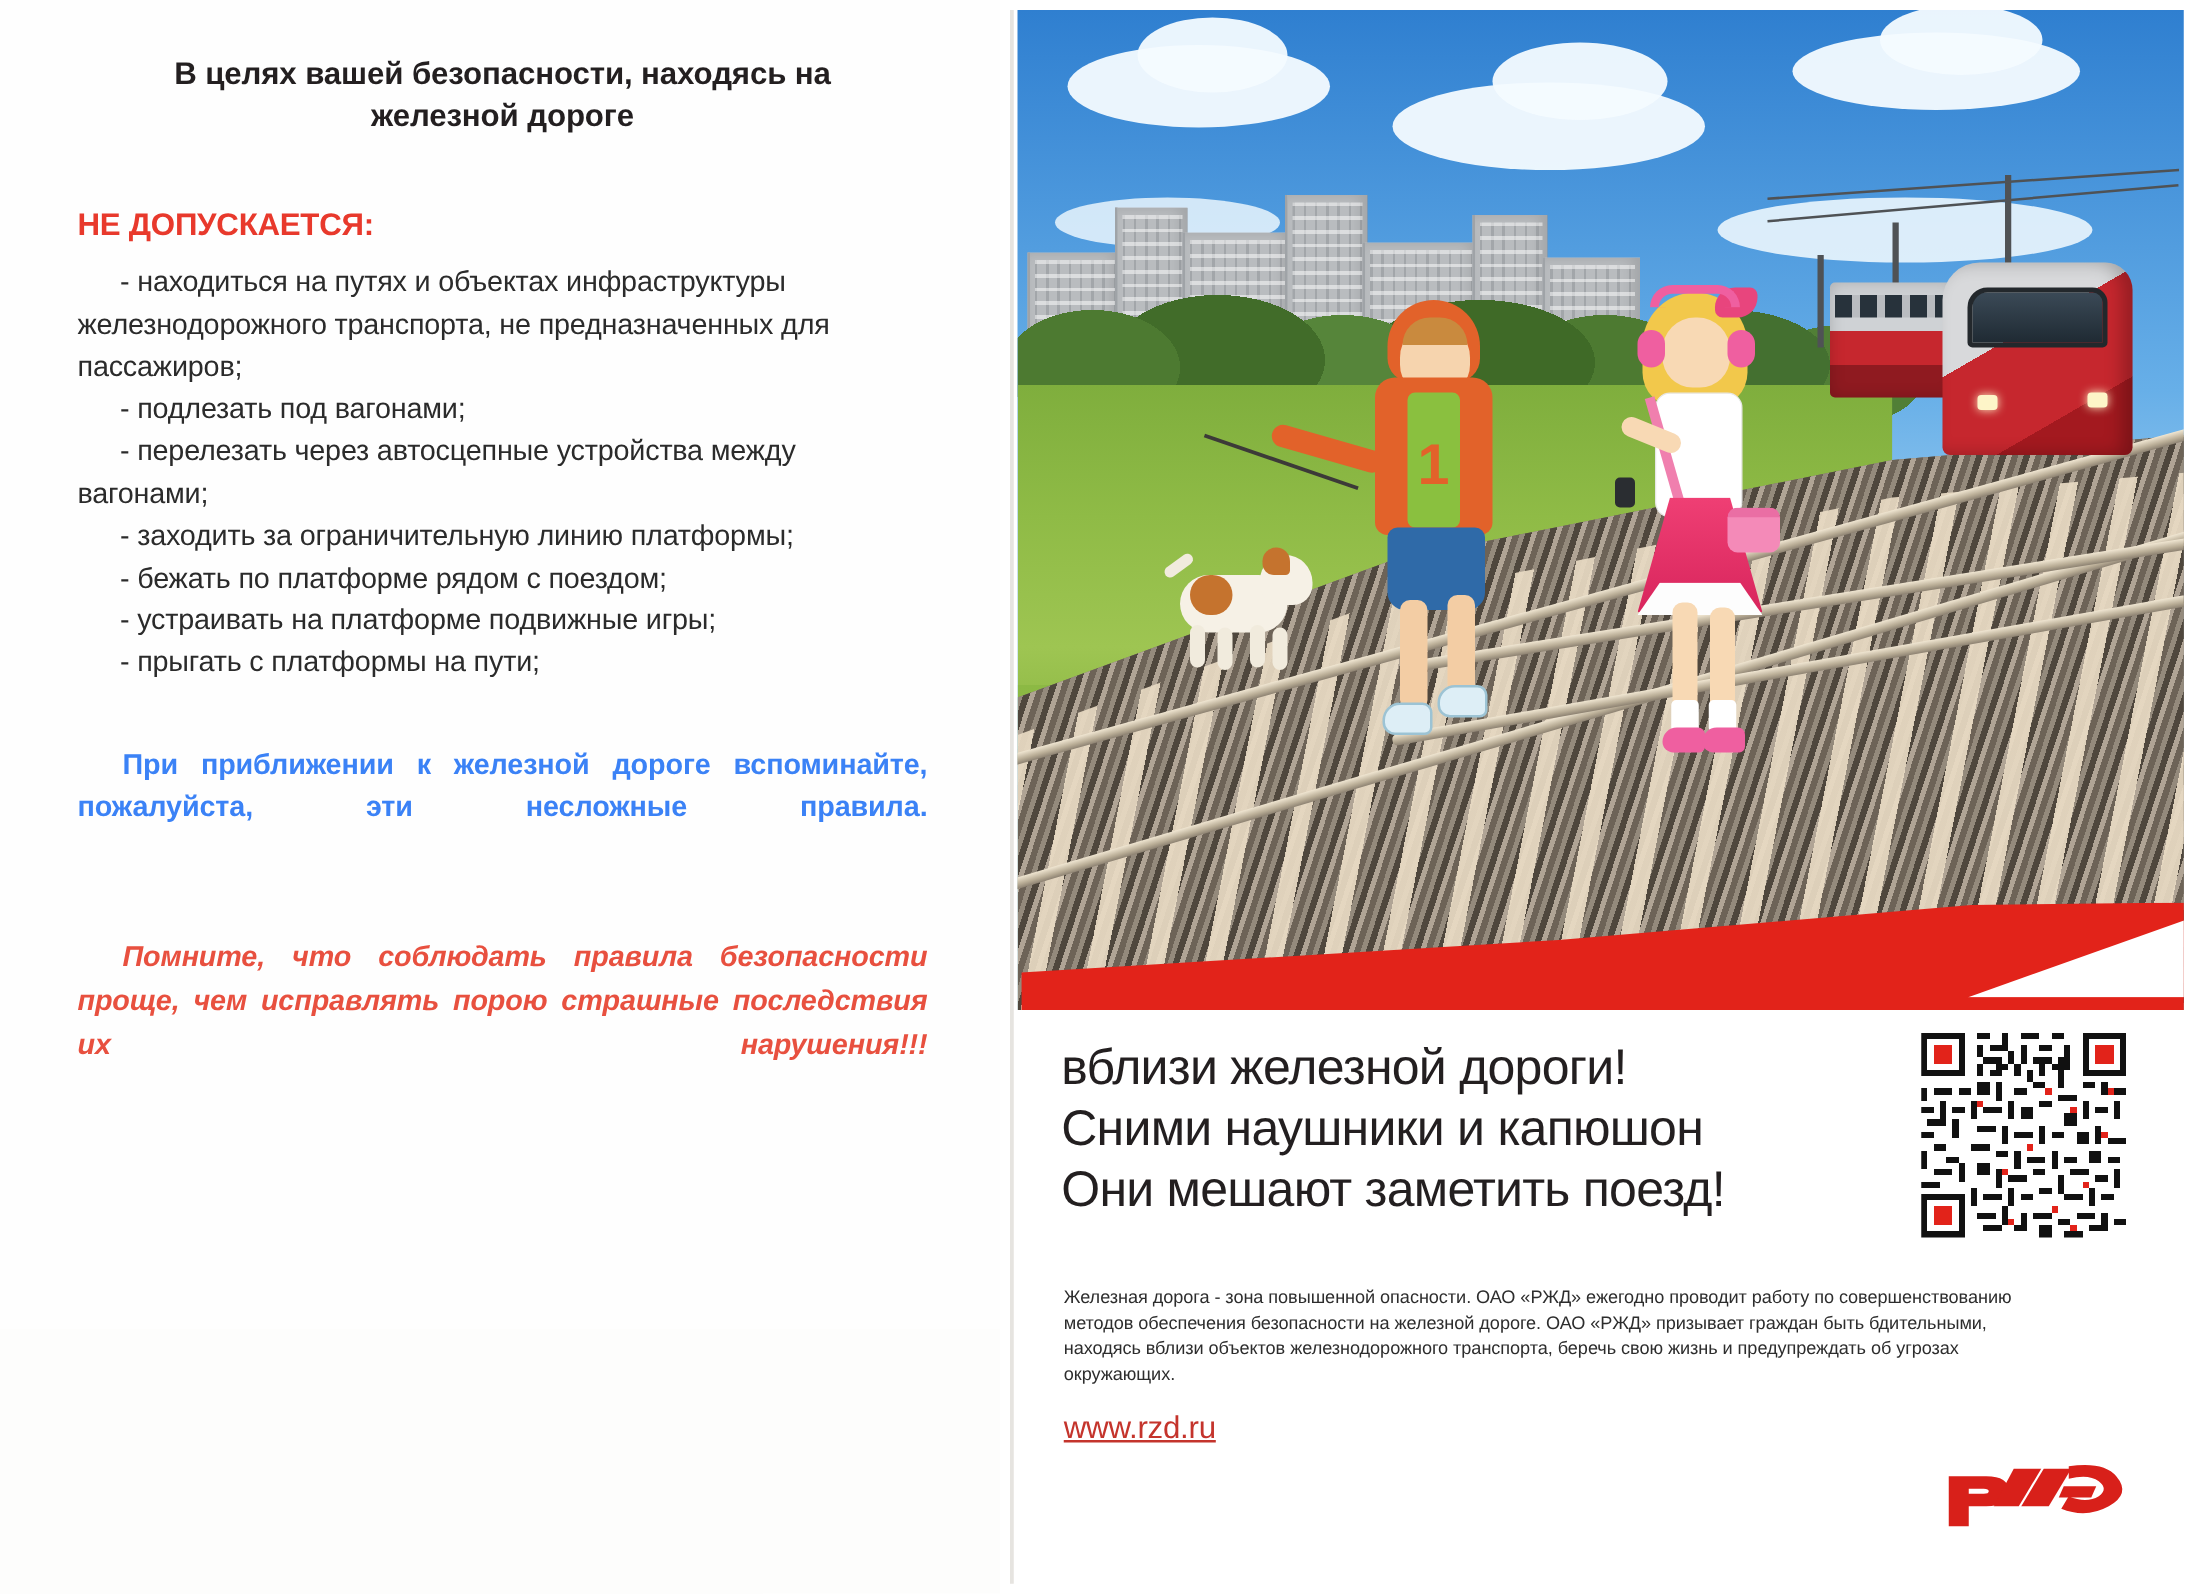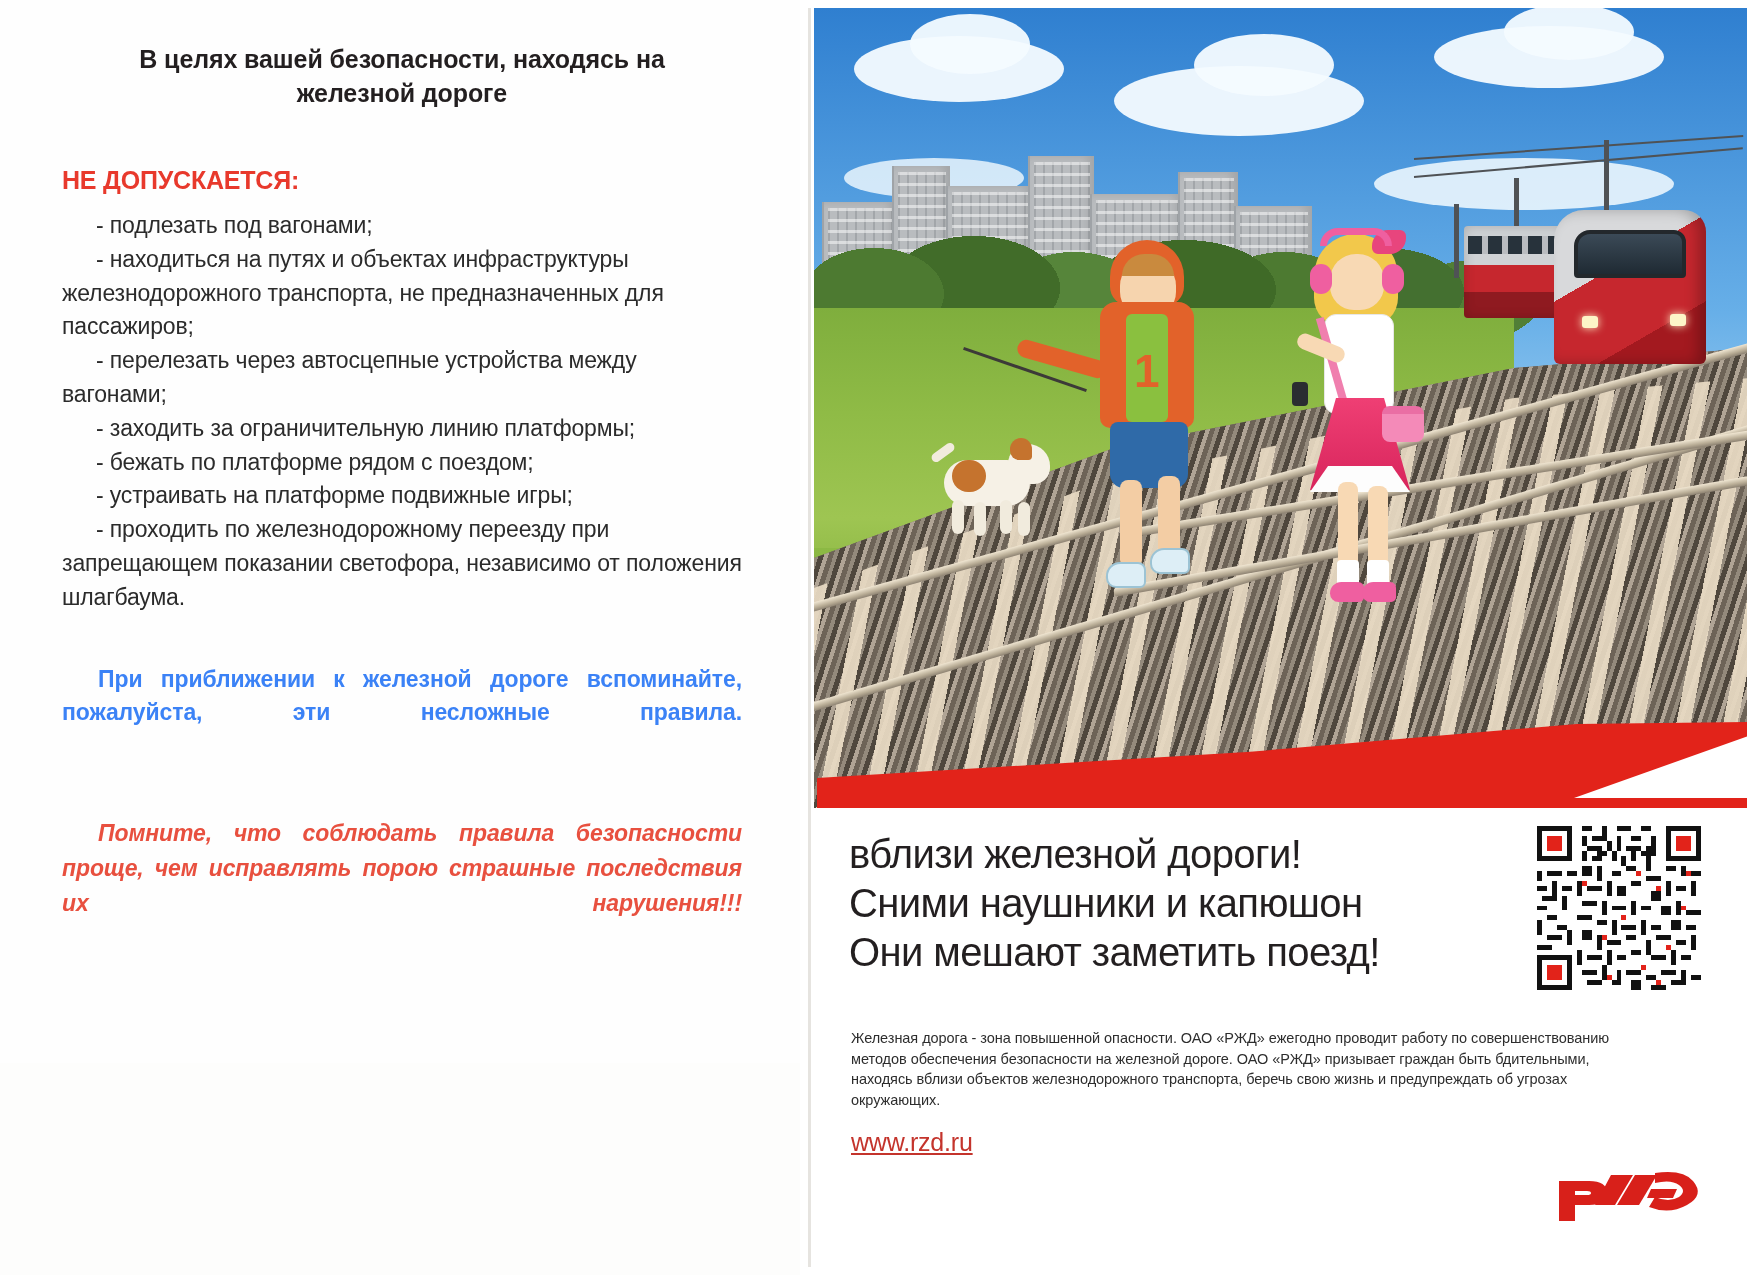--- a/index.html
+++ b/index.html
@@ -512,27 +512,27 @@
 
 <div class="page">
 
   <section class="left-col">
 
     <h1 class="doc-title">В целях вашей безопасности, находясь на железной дороге</h1>
 
     <h2 class="section-heading">НЕ ДОПУСКАЕТСЯ:</h2>
 
     <div class="rules">
+      <p class="rule">- находиться на путях и объектах инфраструктуры железнодорожного транспорта, не предназначенных для пассажиров;</p>
       <p class="rule">- подлезать под вагонами;</p>
-      <p class="rule">- находиться на путях и объектах инфраструктуры железнодорожного транспорта, не предназначенных для пассажиров;</p>
       <p class="rule">- перелезать через автосцепные устройства между вагонами;</p>
       <p class="rule">- заходить за ограничительную линию платформы;</p>
       <p class="rule">- бежать по платформе рядом с поездом;</p>
       <p class="rule">- устраивать на платформе подвижные игры;</p>
-      <p class="rule">- проходить по железнодорожному переезду при запрещающем показании светофора, независимо от положения шлагбаума.</p>
+      <p class="rule">- прыгать с платформы на пути;</p>
     </div>
 
     <p class="para-justified">При приближении к железной дороге вспоминайте, пожалуйста, эти несложные правила.</p>
 
     <div class="red-block">
       <p class="red-line just">Помните, что соблюдать правила безопасности проще, чем исправлять порою страшные последствия их нарушения!!!</p>
     </div>
   </section>
 
   <section class="right-col">

